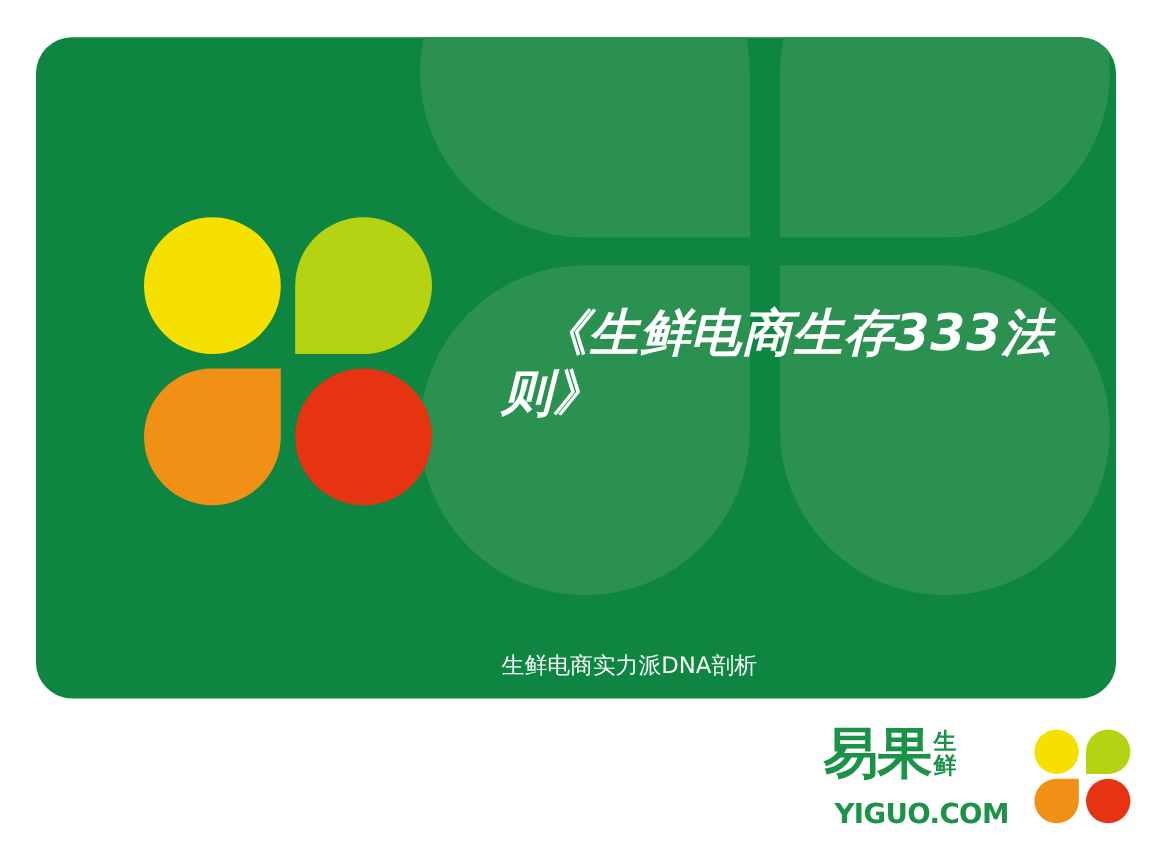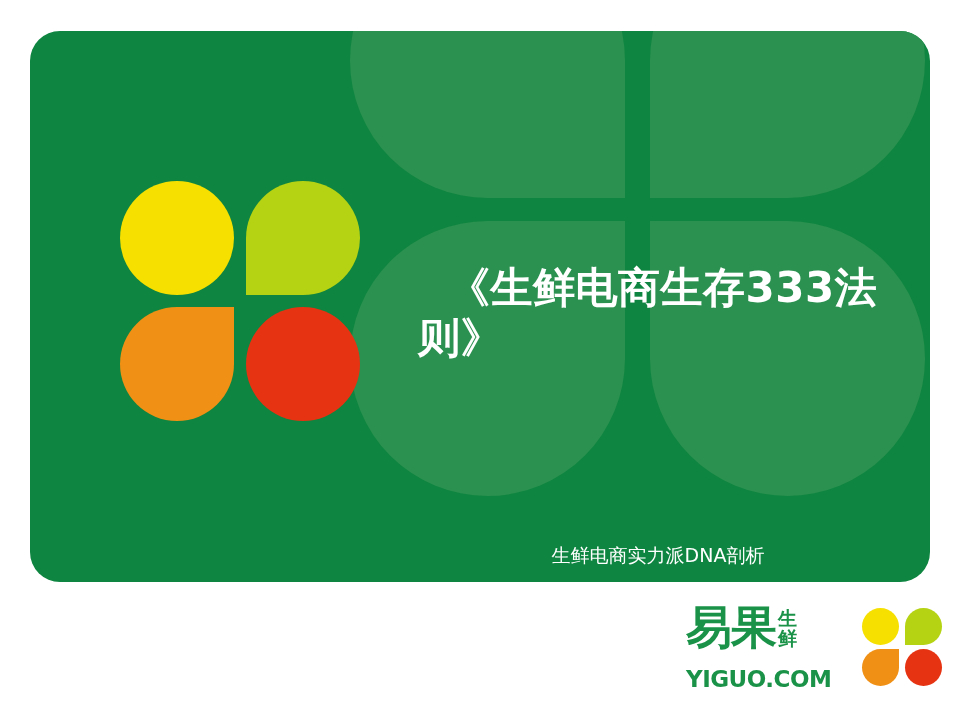--- a/index.html
+++ b/index.html
@@ -107,41 +107,42 @@
     left: 126px;
     top: 126px;
     background: #e63312;
     border-radius: 50%;
   }
 
   
   #title-block {
     position: absolute;
     left: 388px;
-    top: 232px;
+    top: 222px;
     width: 480px;
+    font-style: italic;
   }
   #slide-title {
     margin: 0;
     color: #ffffff;
     font-size: 42px;
     font-weight: bold;
     line-height: 1.18;
     letter-spacing: 0.5px;
     text-indent: 30px;
     font-family: "DejaVu Sans", "Liberation Sans", sans-serif;
   }
 
   
   #subtitle-block {
     position: absolute;
     left: 388px;
     top: 512px;
     width: 480px;
-    text-align: center;
+    text-align: left;
   }
   #slide-subtitle {
     margin: 0;
     color: #ffffff;
     font-size: 19px;
     font-weight: normal;
     line-height: 1.3;
     font-family: "DejaVu Sans", "Liberation Sans", sans-serif;
   }
 
@@ -152,20 +153,21 @@
     top: 604px;
     width: 262px;
     height: 92px;
     display: flex;
     align-items: flex-start;
   }
   #logo-wordmark {
     position: relative;
     width: 164px;
     height: 86px;
+    text-align: center;
   }
   #logo-cn-row {
     display: flex;
     align-items: flex-end;
   }
   #logo-cn-main {
     color: #1a9348;
     font-size: 46px;
     font-weight: bold;
     line-height: 1;

